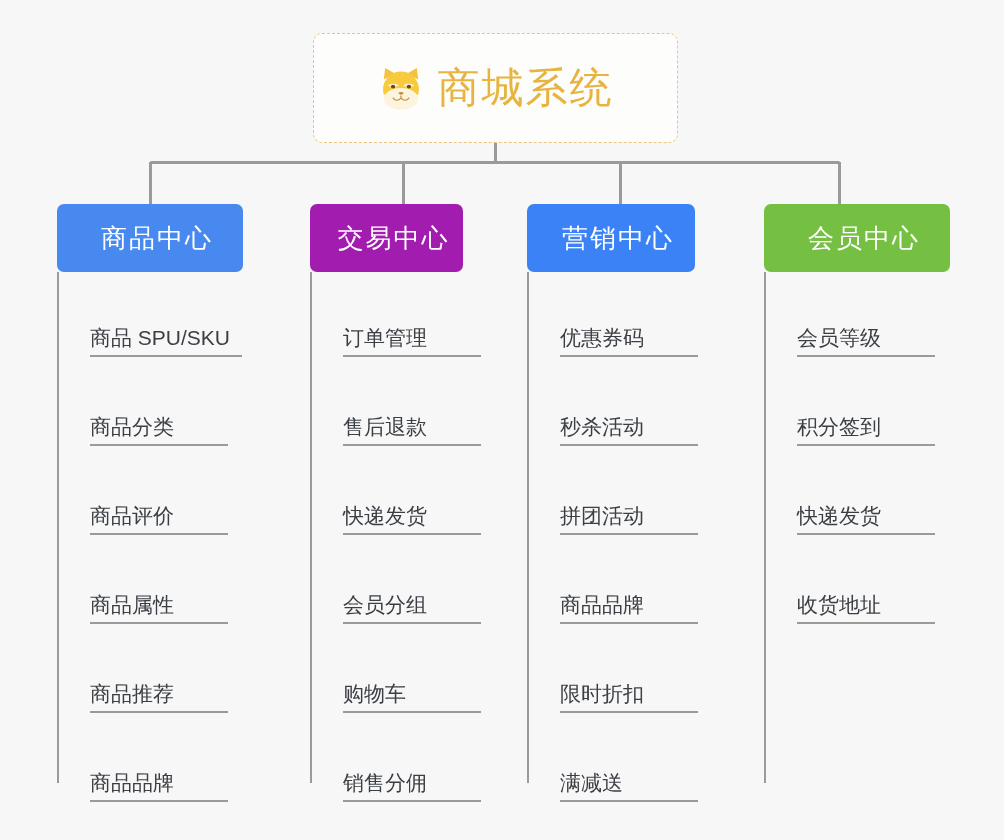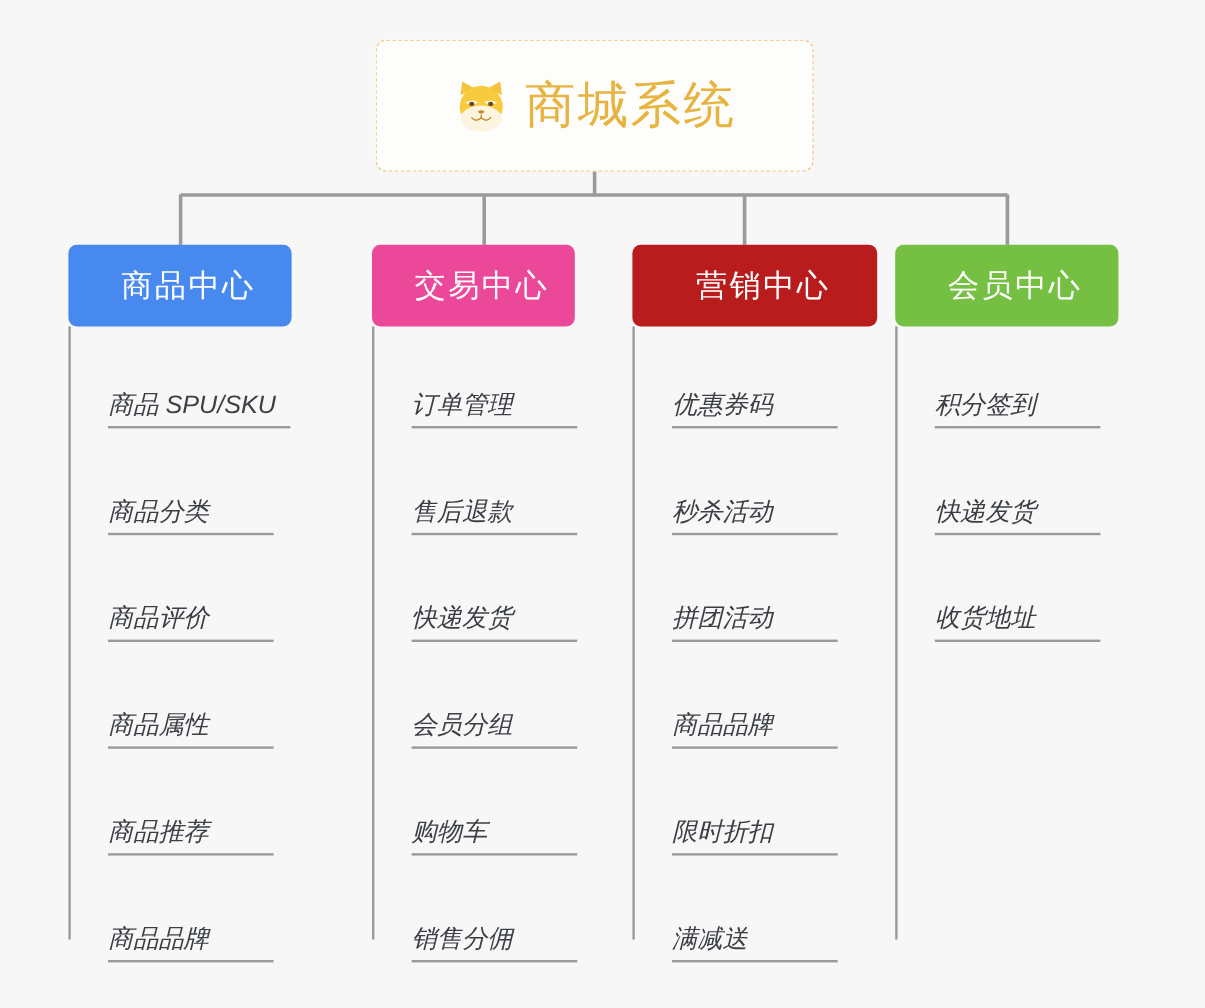--- a/index.html
+++ b/index.html
@@ -95,41 +95,40 @@
     list-style: none;
   }
   .leaf {
     position: relative;
     height: 89px;
     box-sizing: border-box;
     display: flex;
     align-items: flex-end;
     padding-left: 33px;
     padding-bottom: 4px;
-    font-style: italic;
   }
   .leaf-label {
     font-size: 21px;
     color: #3b3f44;
     line-height: 1.1;
     white-space: nowrap;
     border-bottom: 2px solid #9a9a9a;
     padding: 0 12px 6px 0;
     display: inline-block;
     min-width: 126px;
   }
 
   
   .b0 { left: 57px; }
   .b0 .cat-box { width: 186px; background: #4889f0; }
   .b1 { left: 310px; }
-  .b1 .cat-box { width: 169px; background: #ec4899; }
+  .b1 .cat-box { width: 153px; background: #a21caf; }
   .b2 { left: 527px; }
-  .b2 .cat-box { width: 204px; background: #b91c1c; }
-  .b3 { left: 746px; }
+  .b2 .cat-box { width: 168px; background: #3b82f6; }
+  .b3 { left: 764px; }
   .b3 .cat-box { width: 186px; background: #75c043; }
 </style>
 </head>
 <body>
 
 <div id="stage">
 
   <svg id="connectors" viewBox="0 0 1004 840" xmlns="http://www.w3.org/2000/svg">
 
     <path d="M 495.5 143 L 495.5 162" stroke="#9a9a9a" stroke-width="3" fill="none"></path>
@@ -247,20 +246,23 @@
     </ul>
   </div>
 
   <div class="branch b3">
     <div class="cat-box">
       <span>会员中心</span>
     </div>
     <div class="spine" style="height:511px;"></div>
     <ul class="leaf-list">
       <li class="leaf">
+        <span class="leaf-label">会员等级</span>
+      </li>
+      <li class="leaf">
         <span class="leaf-label">积分签到</span>
       </li>
       <li class="leaf">
         <span class="leaf-label">快递发货</span>
       </li>
       <li class="leaf">
         <span class="leaf-label">收货地址</span>
       </li>
     </ul>
   </div>

